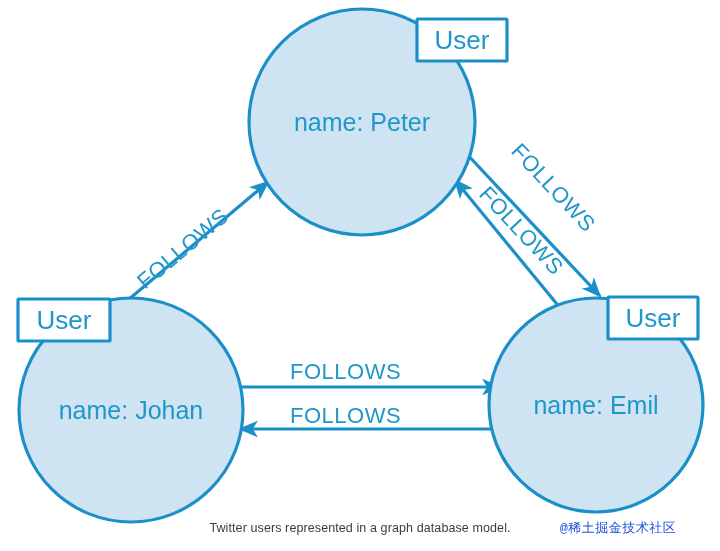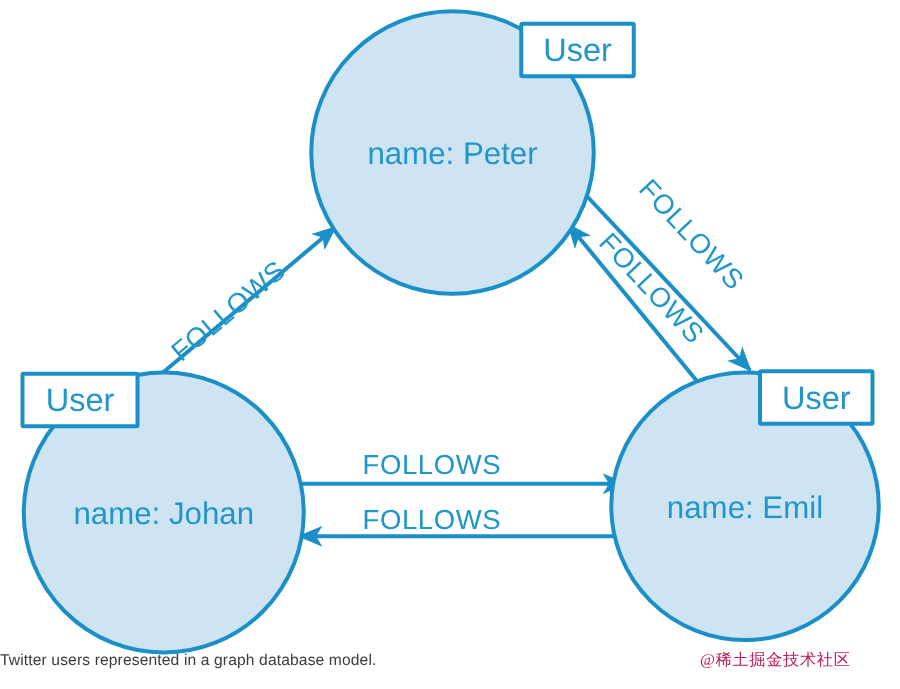--- a/index.html
+++ b/index.html
@@ -50,33 +50,33 @@
     fill: #2196c9;
     font-family: "Liberation Sans", sans-serif;
     font-size: 22px;
     letter-spacing: 0.5px;
   }
   .caption-text {
     position: absolute;
     left: 0;
     top: 521px;
     width: 720px;
-    text-align: left;
+    text-align: center;
     font-family: "Liberation Sans", sans-serif;
     font-size: 12.5px;
     color: #3c3c3c;
     letter-spacing: 0.1px;
   }
   .watermark-text {
     position: absolute;
     left: 560px;
     top: 519px;
-    font-family: Liberation Serif, serif;
+    font-family: Liberation Mono, monospace;
     font-size: 13px;
-    color: #be185d;
+    color: #1d4ed8;
     letter-spacing: 0.5px;
   }
 </style>
 </head>
 <body>
 
 <svg id="canvas" viewBox="0 0 720 551">
   <defs>
     <marker id="arrowhead" markerWidth="7" markerHeight="7" refX="5.6" refY="3" orient="auto" markerUnits="strokeWidth">
       <path d="M0,0.4 L6.2,3 L0,5.6 L1.6,3 Z" fill="#1b8fc7"></path>

